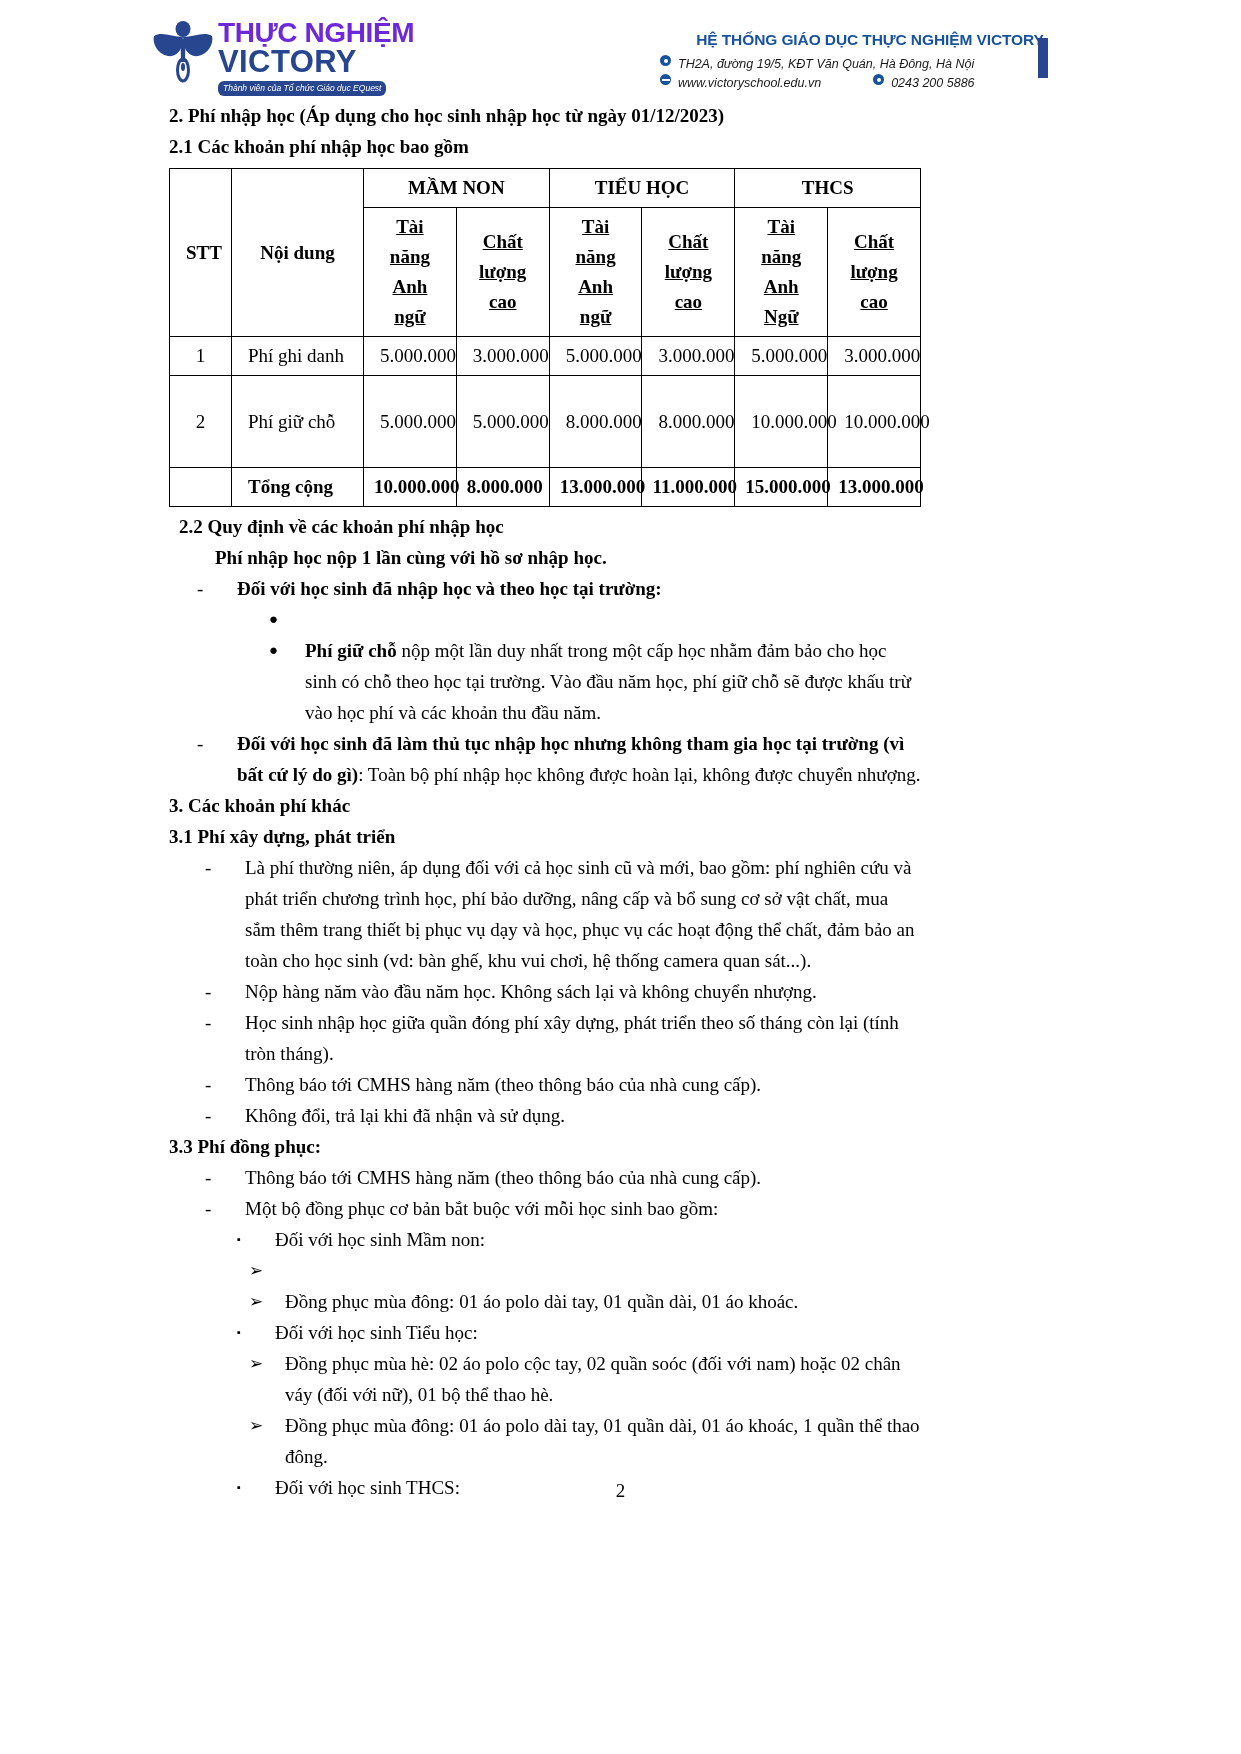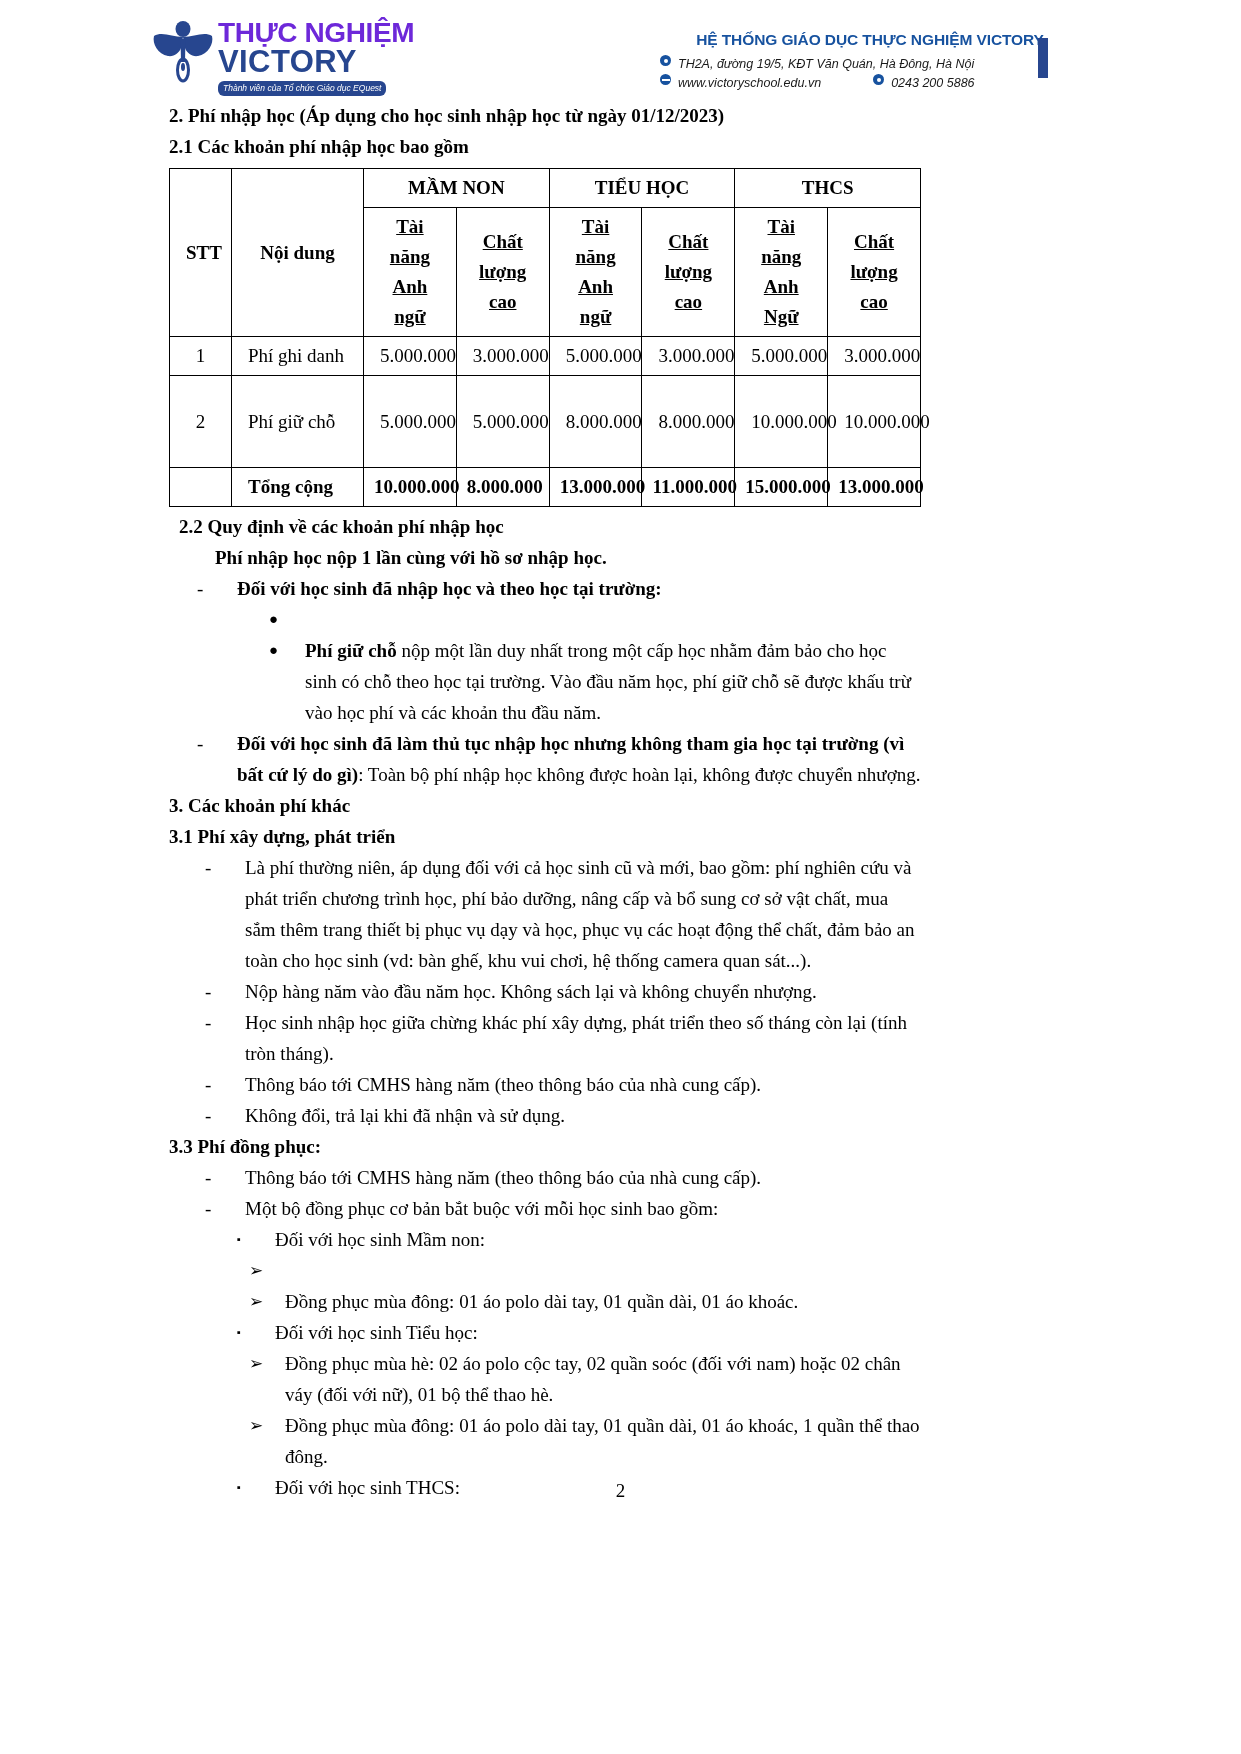--- a/index.html
+++ b/index.html
@@ -411,21 +411,21 @@
   <div class="lvl-dash">
     <span class="mk">-</span>
     <span class="tx">Là phí thường niên, áp dụng đối với cả học sinh cũ và mới, bao gồm: phí nghiên cứu và phát triển chương trình học, phí bảo dưỡng, nâng cấp và bổ sung cơ sở vật chất, mua sắm thêm trang thiết bị phục vụ dạy và học, phục vụ các hoạt động thể chất, đảm bảo an toàn cho học sinh (vd: bàn ghế, khu vui chơi, hệ thống camera quan sát...).</span>
   </div>
   <div class="lvl-dash">
     <span class="mk">-</span>
     <span class="tx">Nộp hàng năm vào đầu năm học. Không sách lại và không chuyển nhượng.</span>
   </div>
   <div class="lvl-dash">
     <span class="mk">-</span>
-    <span class="tx">Học sinh nhập học giữa chừng khác phí xây dựng, phát triển theo số tháng còn lại (tính tròn tháng).</span>
+    <span class="tx">Học sinh nhập học giữa quần đóng phí xây dựng, phát triển theo số tháng còn lại (tính tròn tháng).</span>
   </div>
 
 
   <div class="lvl-dash">
     <span class="mk">-</span>
     <span class="tx">Thông báo tới CMHS hàng năm (theo thông báo của nhà cung cấp).</span>
   </div>
   <div class="lvl-dash">
     <span class="mk">-</span>
     <span class="tx">Không đổi, trả lại khi đã nhận và sử dụng.</span>

